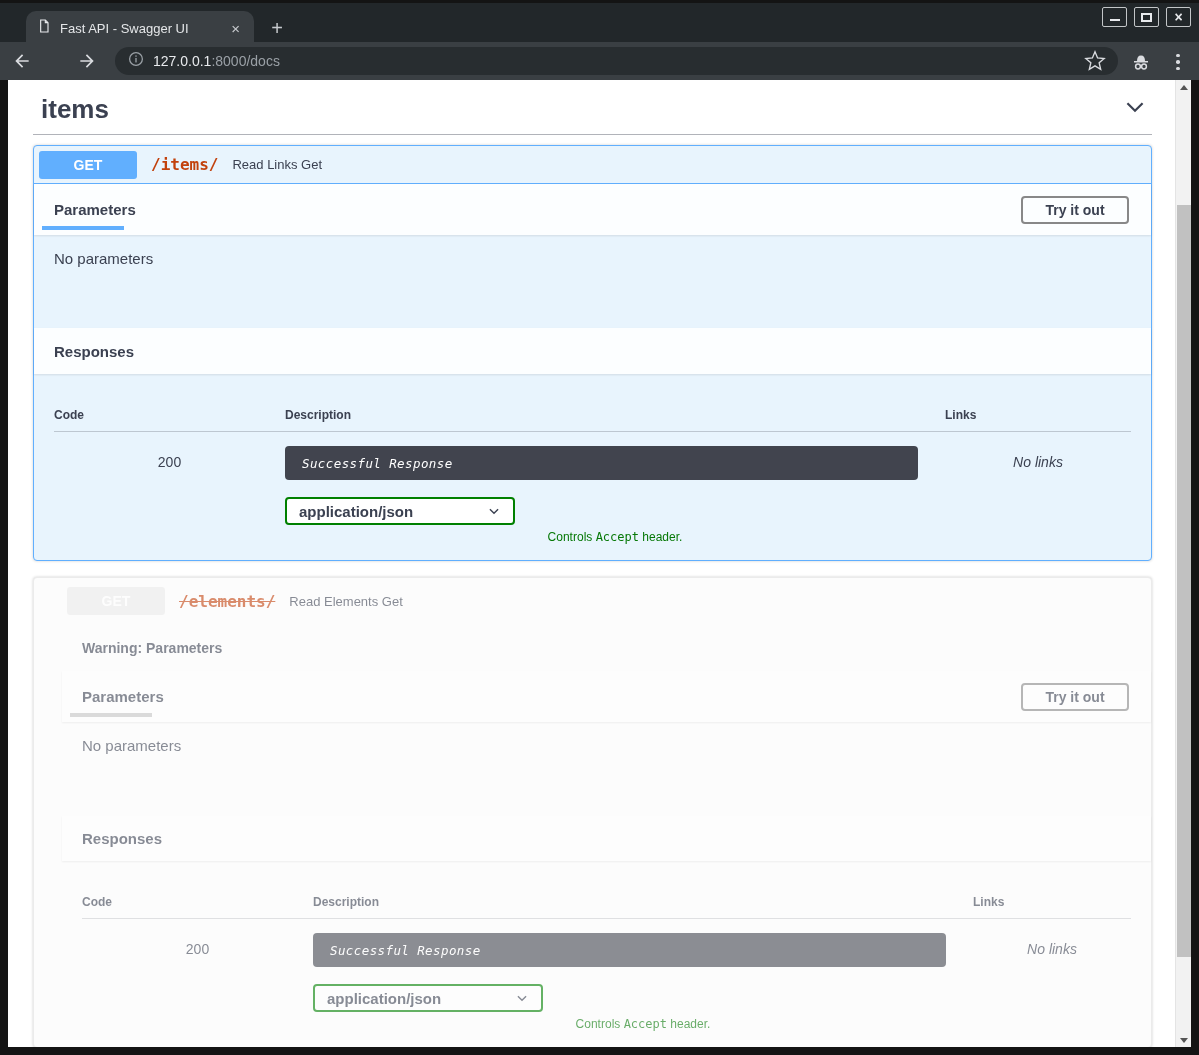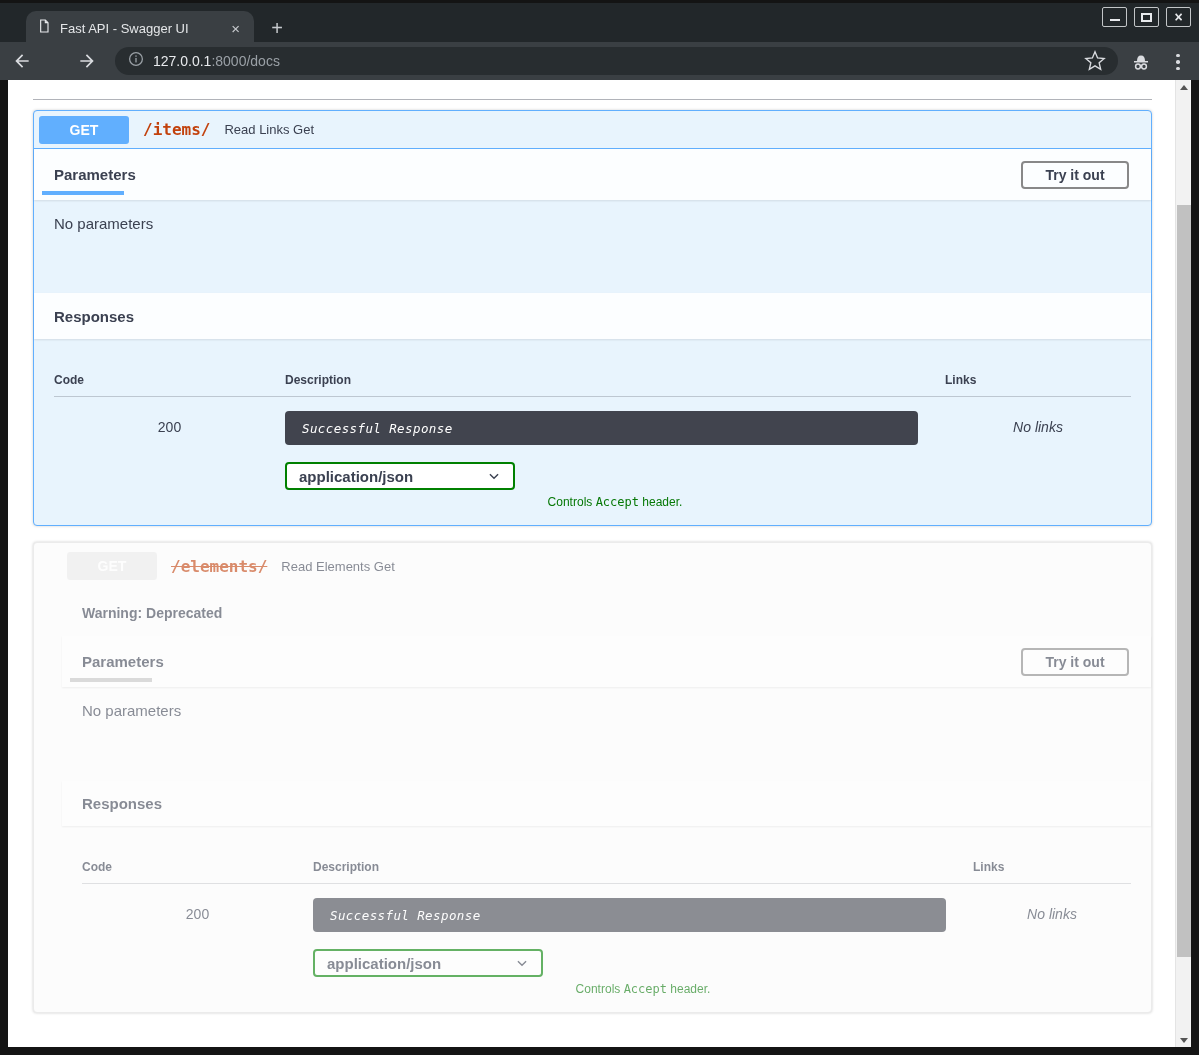--- a/index.html
+++ b/index.html
@@ -48,21 +48,21 @@
   .section-divider { border:none; border-bottom:1px solid rgba(59,65,81,.4); margin:9px 0 10px 0; }
 
   .opblock { border-radius:4px; box-shadow:0 0 3px rgba(0,0,0,.19); }
   .opblock.get { border:1px solid #61affe; background:#e8f4fd; }
   .opblock.deprecated { border:1px solid #ebebeb; background:#fcfcfc; margin-top:16px;padding-left:28px; }
   .fade { opacity:.6; }
 
   .op-summary { height:38px; display:flex; align-items:center; padding:0 10px 0 5px; gap:14px; cursor:pointer; }
   .opblock.get .op-summary { border-bottom:1px solid #61affe; }
   .opblock.deprecated .op-summary { height:46px; }
-  .method-badge { width:90px; height:28px; border-radius:3px; display:flex; align-items:center; justify-content:center; font-size:14px; font-weight:700; color:#ffffff; }
+  .method-badge { width:98px; height:28px; border-radius:3px; display:flex; align-items:center; justify-content:center; font-size:14px; font-weight:700; color:#ffffff; }
   .opblock.get .method-badge { background:#61affe; }
   .opblock.deprecated .method-badge { background:#ebebeb; }
   .op-path { font-family:"DejaVu Sans Mono", monospace; font-size:16px; font-weight:700; color:#c2410c; }
   .opblock.deprecated .op-path { text-decoration:line-through; }
   .op-desc { font-size:13px; color:#3b4151; }
 
   .warning-row { height:47px; display:flex; align-items:center; padding:0 20px; }
   .warning-text { font-size:14px; font-weight:700; color:#3b4151; }
 
   .sec-header { position:relative; height:51px; background:rgba(255,255,255,.85); box-shadow:0 1px 2px rgba(0,0,0,.1); display:flex; align-items:center; justify-content:space-between; padding:0 22px 0 20px; }
@@ -168,20 +168,28 @@
         <i></i>
         <i></i>
         <i></i>
       </span>
   </span>
 </div>
 
 <div class="content">
   <div class="wrapper">
 
+    <h3 class="section-title-row">
+      <span class="section-title">items</span>
+      <span class="section-chevron">
+        <svg viewBox="0 0 24 24">
+            <polyline points="5 8.5 12 15.5 19 8.5" fill="none" stroke="#3b4151" stroke-width="2"></polyline>
+          </svg>
+      </span>
+    </h3>
     <hr class="section-divider">
 
     <div class="opblock get">
       <div class="op-summary">
         <span class="method-badge">GET</span>
         <span class="op-path">/items/</span>
         <span class="op-desc">Read Links Get</span>
       </div>
       <div class="sec-header">
         <span class="sec-tab-title">Parameters</span>
@@ -223,21 +231,21 @@
     </div>
 
     <div class="opblock deprecated">
       <div class="fade">
         <div class="op-summary">
           <span class="method-badge">GET</span>
           <span class="op-path">/elements/</span>
           <span class="op-desc">Read Elements Get</span>
         </div>
         <div class="warning-row">
-          <span class="warning-text">Warning: Deprecated</span>
+          <span class="warning-text">Warning: Parameters</span>
         </div>
         <div class="sec-header">
           <span class="sec-tab-title">Parameters</span>
           <span class="tab-underline"></span>
           <button class="tryout-btn">Try it out</button>
         </div>
         <div class="params-body">
           <span>No parameters</span>
         </div>
         <div class="res-header">

